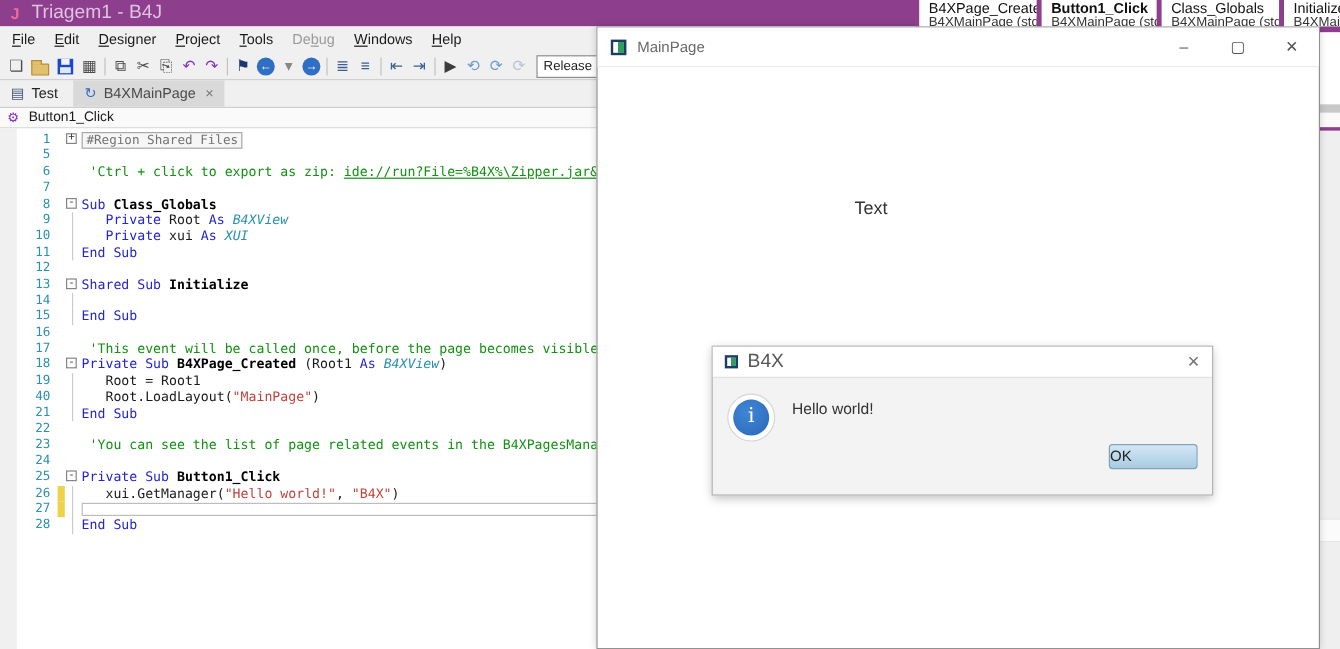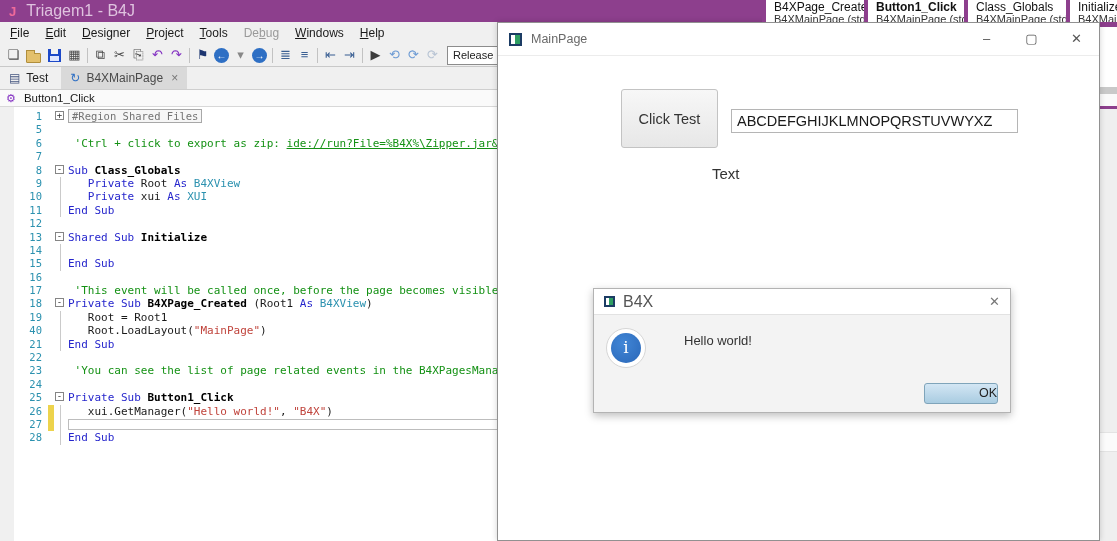--- a/index.html
+++ b/index.html
@@ -41,21 +41,21 @@
   .bpstrip { position:absolute; left:0; top:0; bottom:0; width:14px; background:#f0f0f0; }
   .cl { display:flex; height:13.4px; font:11px "DejaVu Sans Mono", monospace; white-space:pre; position:relative; }
   .bp { width:14px; flex:none; }
   .lnum { width:34px; flex:none; text-align:right; padding-right:6px; color:#2b91af; font-size:10.5px; }
   .mkc { width:6px; flex:none; }
   .mkc.on { background:#edd34c; }
   .foldc { width:14px; flex:none; position:relative; }
   .fb { position:absolute; left:1px; top:1px; width:9px; height:9px; border:1px solid #858585; background:#fff; color:#333; font-size:9px; line-height:7px; text-align:center; }
   .gdl { position:absolute; left:6px; top:0; bottom:0; border-left:1px solid #cacaca; }
   .codetxt { white-space:pre; }
-  .codetxt .p { color:#1a1a1a; } .codetxt .k { color:#2525cc;margin-top:25px; } .codetxt .t { color:#2b91af; }
+  .codetxt .p { color:#1a1a1a; } .codetxt .k { color:#2525cc;margin-top:25px; } .codetxt .t { color:#2b91af;font-style:italic; }
   .codetxt .c { color:#149114; } .codetxt .s { color:#c0443c; }
   .codetxt .b { color:#000; font-weight:bold; }
   .codetxt .r { color:#737373; border:1px solid #a8a8a8; background:#f6f6f6; padding:0 3px; font-size:10.5px; }
   .codetxt .l { color:#149114; text-decoration:underline; }
   .curbox { flex:1; height:11px; border:1px solid #bdbdbd; margin:1px 12px 0 0; }
 
   
   .bgstrip div { position:absolute; }
 
   
@@ -80,22 +80,22 @@
 
   
   .dlg { position:absolute; left:95px; top:265px; width:418px; height:125px; background:#f3f3f3; border:1px solid #b3b3b3; box-shadow:0 3px 8px rgba(0,0,0,.25); }
   .dlgbar { height:25px; background:#fff; display:flex; align-items:center; position:relative; }
   .dlgico { width:11px; height:11px; border:2px solid #1c3c64; background:linear-gradient(90deg,#fff 0 40%, #2e9e62 40% 100%); margin:0 8px 0 10px; flex:none; }
   .dlgtitle { font-size:16px; color:#555; }
   .dlgclose { position:absolute; right:10px; top:0; line-height:25px; font-size:13px; color:#777; }
   .dlgbody { position:relative; height:99px; border-top:1px solid #e2e2e2; }
   .inforing { position:absolute; left:12px; top:13px; width:40px; height:40px; border-radius:50%; background:#fff; border:1px solid #d6d6d6; }
   .infocirc { position:absolute; left:4px; top:4px; width:30px; height:30px; border-radius:50%; background:radial-gradient(circle at 40% 35%, #4186d6, #2a67b8); color:#fff; font-size:17px; text-align:center; line-height:29px; font-family:"DejaVu Serif", serif; }
-  .dlgmsg { position:absolute; left:66px; top:18px; font-size:13px; color:#333;margin-left:24px; }
-  .okbtn { position:absolute; right:12px; bottom:9px; width:74px; height:21px; background:linear-gradient(#d3e6f4,#a9cce1); border:1px solid #7fa4ba; border-radius:3px; font-size:12.5px; color:#222; text-align:right; line-height:19px; }
+  .dlgmsg { position:absolute; left:66px; top:18px; font-size:13px; color:#333; }
+  .okbtn { position:absolute; right:12px; bottom:22px; width:74px; height:21px; background:linear-gradient(#d3e6f4,#a9cce1); border:1px solid #7fa4ba; border-radius:3px; font-size:12.5px; color:#222; text-align:left; line-height:19px; }
 </style>
 </head>
 <body>
 
 <div class="screen">
 
   <div class="titlebar">
     <span class="logo">J</span>
     <span class="wtitle">Triagem1 - B4J</span>
   </div>
@@ -229,22 +229,20 @@
     <div class="appbar">
       <span class="appico"></span>
       <span class="apptitle">MainPage</span>
       <span class="winbtns">
         <span class="winbtn">–</span>
         <span class="winbtn">▢</span>
         <span class="winbtn">✕</span>
       </span>
     </div>
 
-    <div class="clickbtn">Click Test</div>
-    <input class="tfield" value="ABCDEFGHIJKLMNOPQRSTUVWYXZ" style="">
     <div class="tlabel">Text</div>
 
     <div class="dlg">
       <div class="dlgbar">
         <span class="dlgico"></span>
         <span class="dlgtitle">B4X</span>
         <span class="dlgclose">✕</span>
       </div>
       <div class="dlgbody">
         <span class="inforing">

